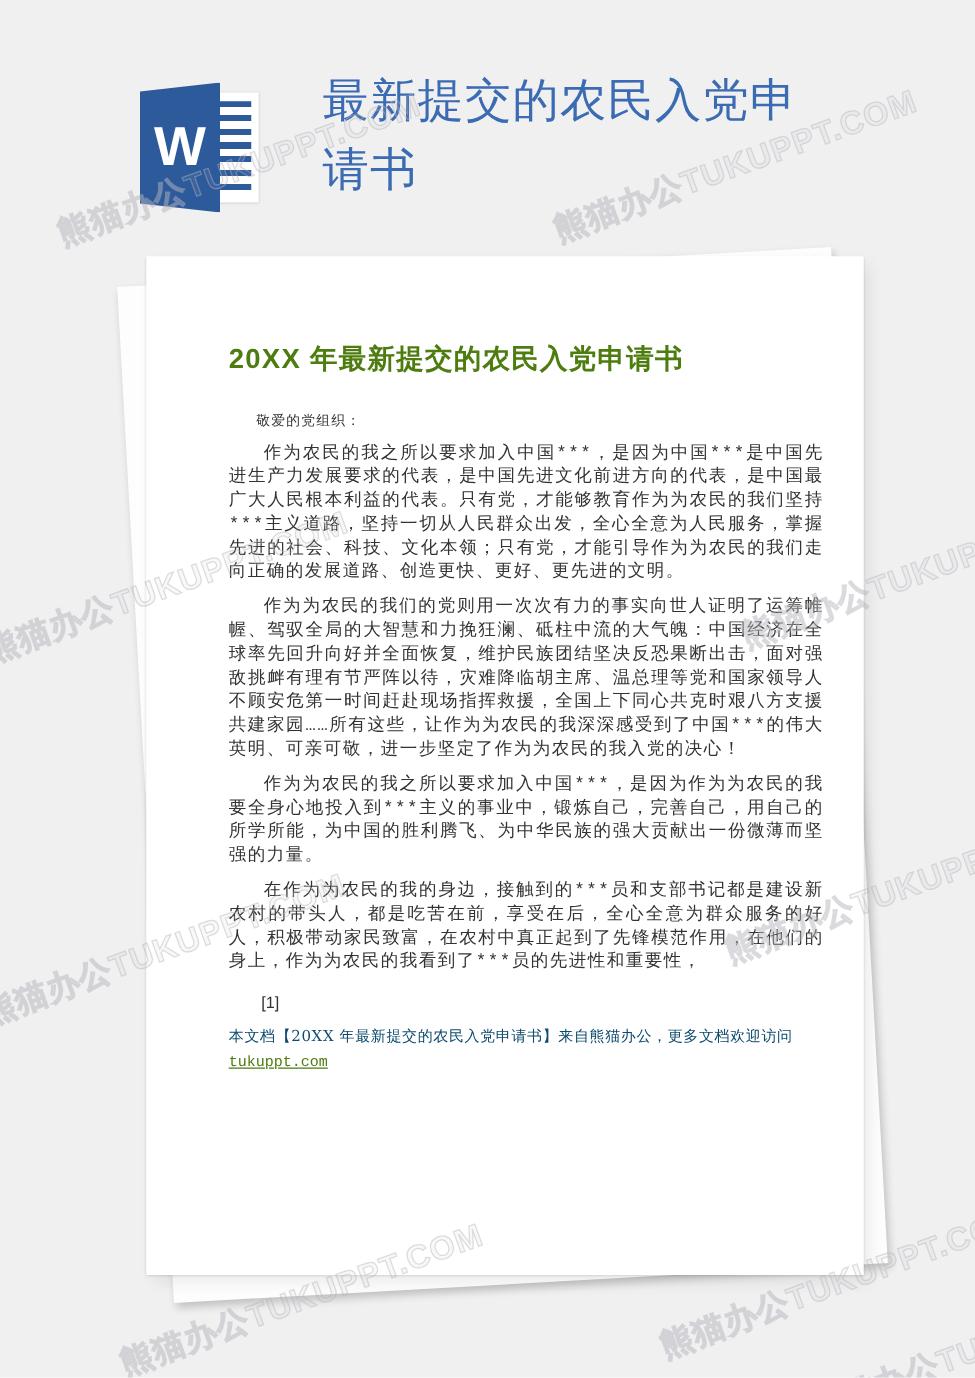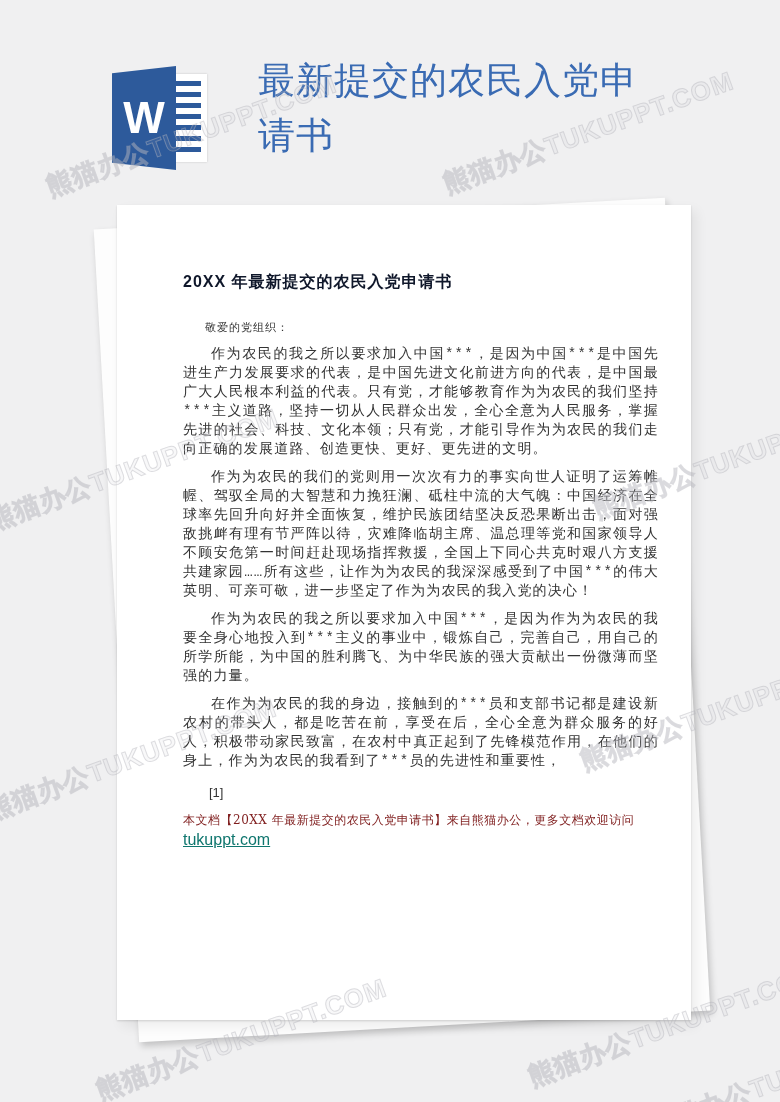--- a/index.html
+++ b/index.html
@@ -50,45 +50,45 @@
     position:absolute; left:117px; top:205px; width:574px; height:815px;
     background:#ffffff; z-index:2;
     box-shadow:0 1px 2px rgba(0,0,0,.14), 5px 6px 12px rgba(0,0,0,.07);
     box-sizing:border-box;
     padding:67px 32px 0 66px;
   }
 
   
   .doc-heading {
     font-family:"Liberation Sans","DejaVu Sans",sans-serif;
-    font-size:16px; font-weight:bold; color:#0f172a;
+    font-size:22px; font-weight:bold; color:#4d7c0f;
     margin:0 0 27px 0; letter-spacing:1px;
   }
   .doc-salutation {
     font-size:11px; color:#333333; margin:0 0 10px 0;
     text-indent:2em; letter-spacing:1px;
   }
   .doc-para {
     font-size:14px; line-height:19px; color:#333333;
     text-indent:2em; text-align:justify;
     margin:0 0 9px 0; letter-spacing:1.2px;font-family:Liberation Mono, monospace;
   }
   .doc-footnote {
     font-family:"Liberation Sans","DejaVu Sans",sans-serif;
     font-size:13px; color:#333333;
     margin:14px 0 12px 2em;
   }
   .doc-footer {
-    font-size:12px; line-height:17px; color:#7f1d1d; letter-spacing:.5px;
+    font-size:12px; line-height:17px; color:#0c4a6e; letter-spacing:.5px;
     margin:0;
   }
   .doc-footer-link {
     display:inline-block; margin-top:2px;
-    font-family:Liberation Sans, sans-serif;
-    font-size:16px; color:#0f766e; text-decoration:underline;
+    font-family:Liberation Mono, monospace;
+    font-size:12px; color:#4d7c0f; text-decoration:underline;
     cursor:pointer;
   }
 
   
   .watermark {
     position:absolute; white-space:nowrap; z-index:5; pointer-events:none;
     transform:rotate(-20deg);
     font-family:"Liberation Sans","DejaVu Sans",sans-serif;
     font-weight:bold; font-size:26px; letter-spacing:1px;
     color:rgba(190,190,193,.10);

